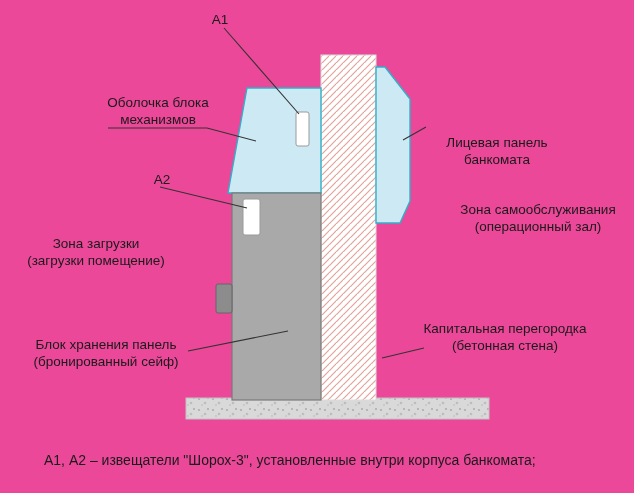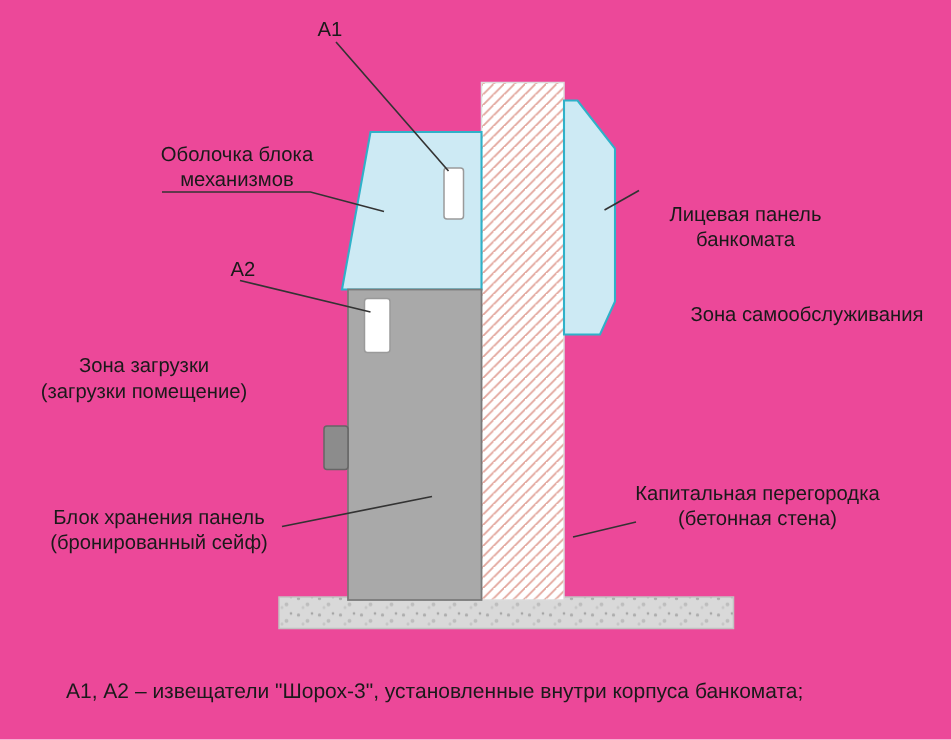--- a/index.html
+++ b/index.html
@@ -95,20 +95,21 @@
     <span class="ln">Лицевая панель</span>
     <span class="ln">банкомата</span>
   </div>
 
   <div class="lbl" style="left:145px;top:171px;width:34px;">
     <span class="ln">А2</span>
   </div>
 
   <div class="lbl" style="left:445px;top:201px;width:186px;">
     <span class="ln">Зона самообслуживания</span>
+    <span class="ln">(операционный зал)</span>
   </div>
 
   <div class="lbl" style="left:5px;top:235px;width:182px;">
     <span class="ln">Зона загрузки</span>
     <span class="ln">(загрузки помещение)</span>
   </div>
 
   <div class="lbl" style="left:407px;top:320px;width:196px;">
     <span class="ln">Капитальная перегородка</span>
     <span class="ln">(бетонная стена)</span>

